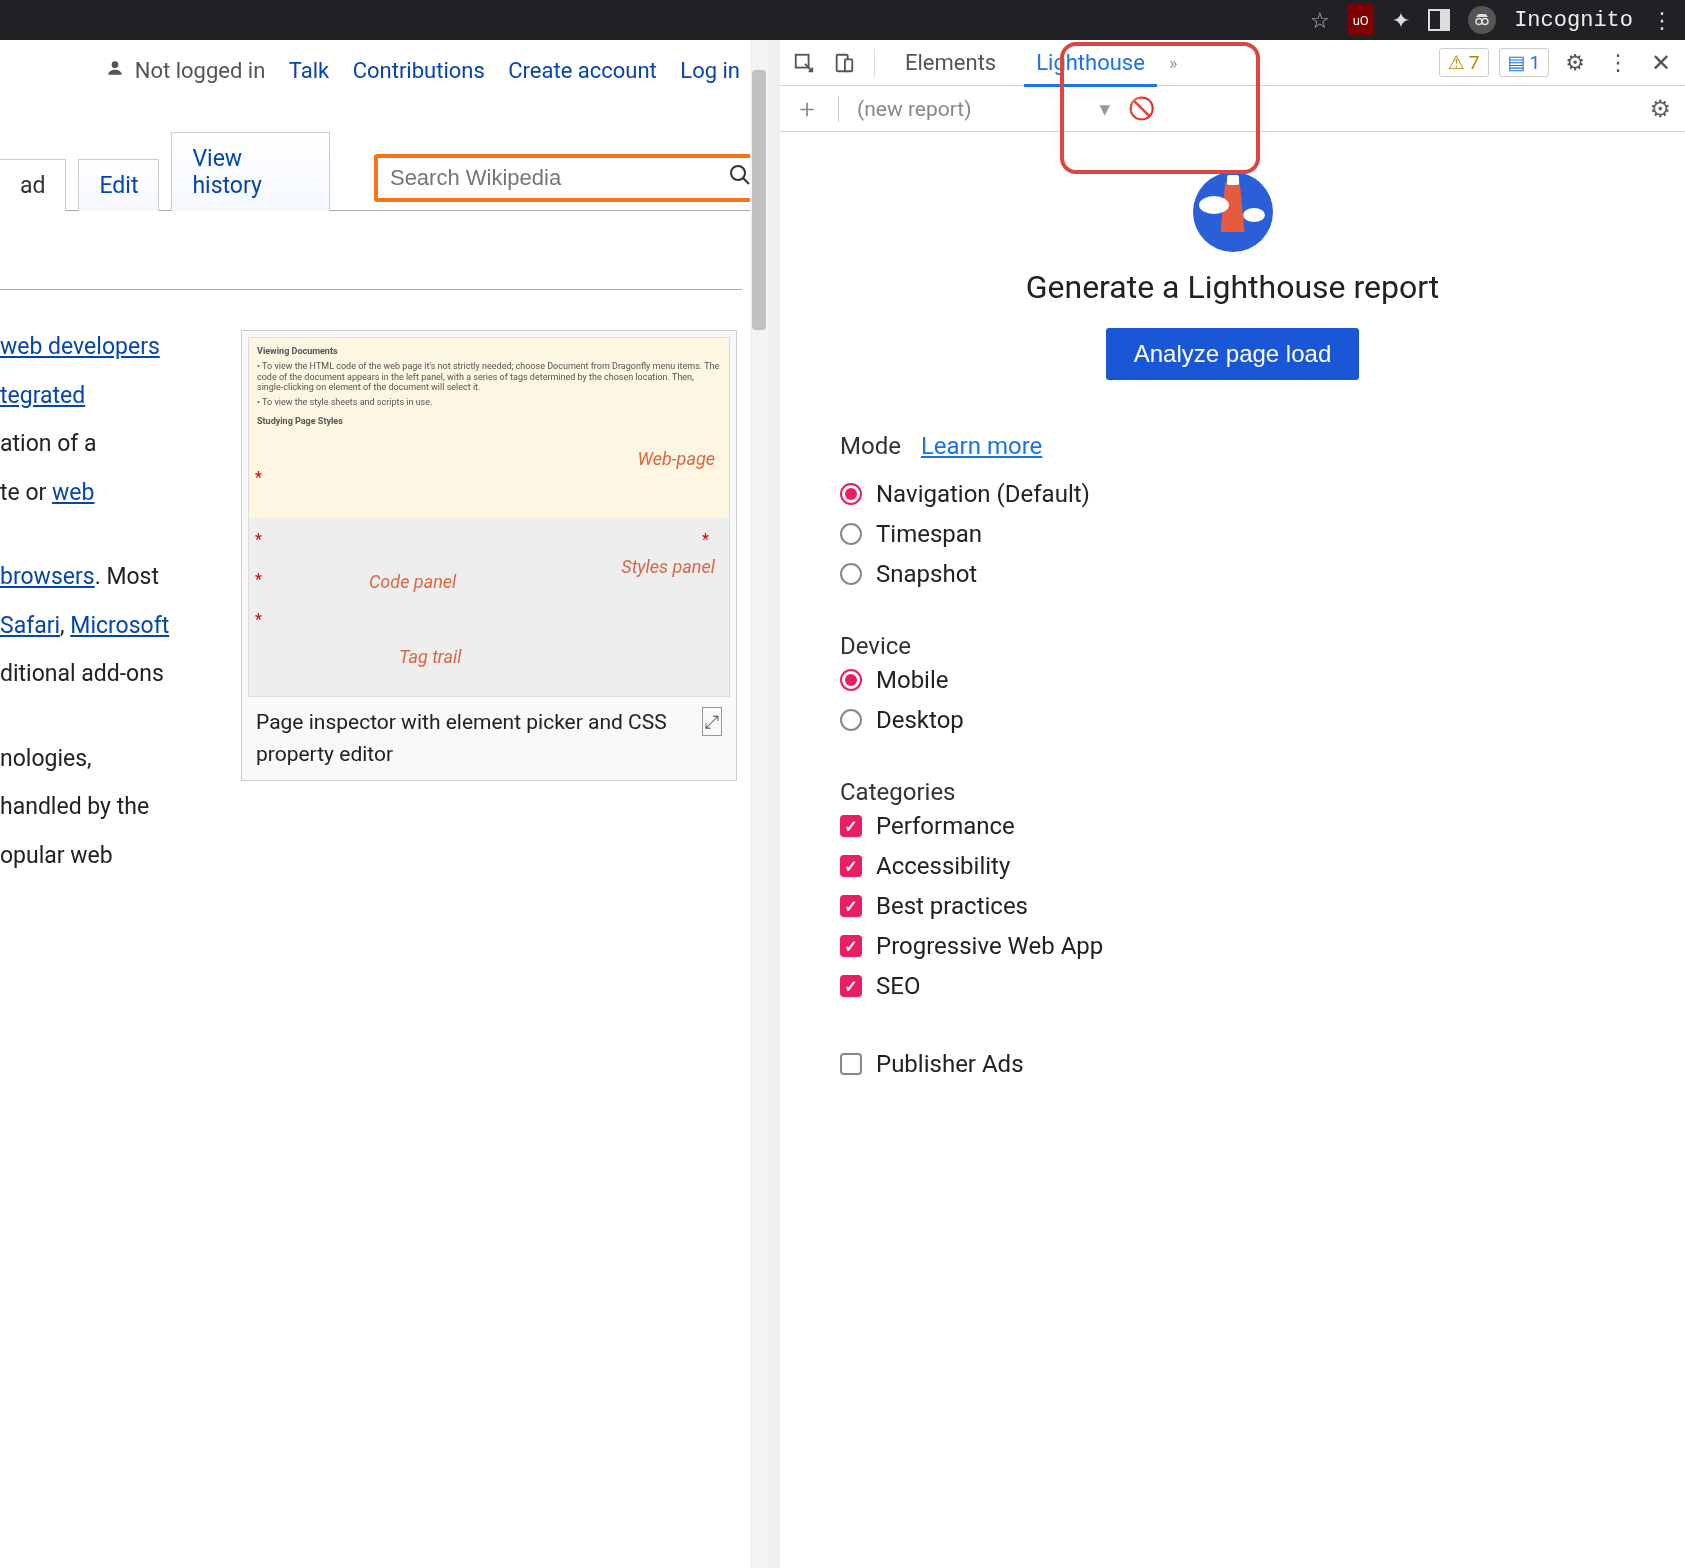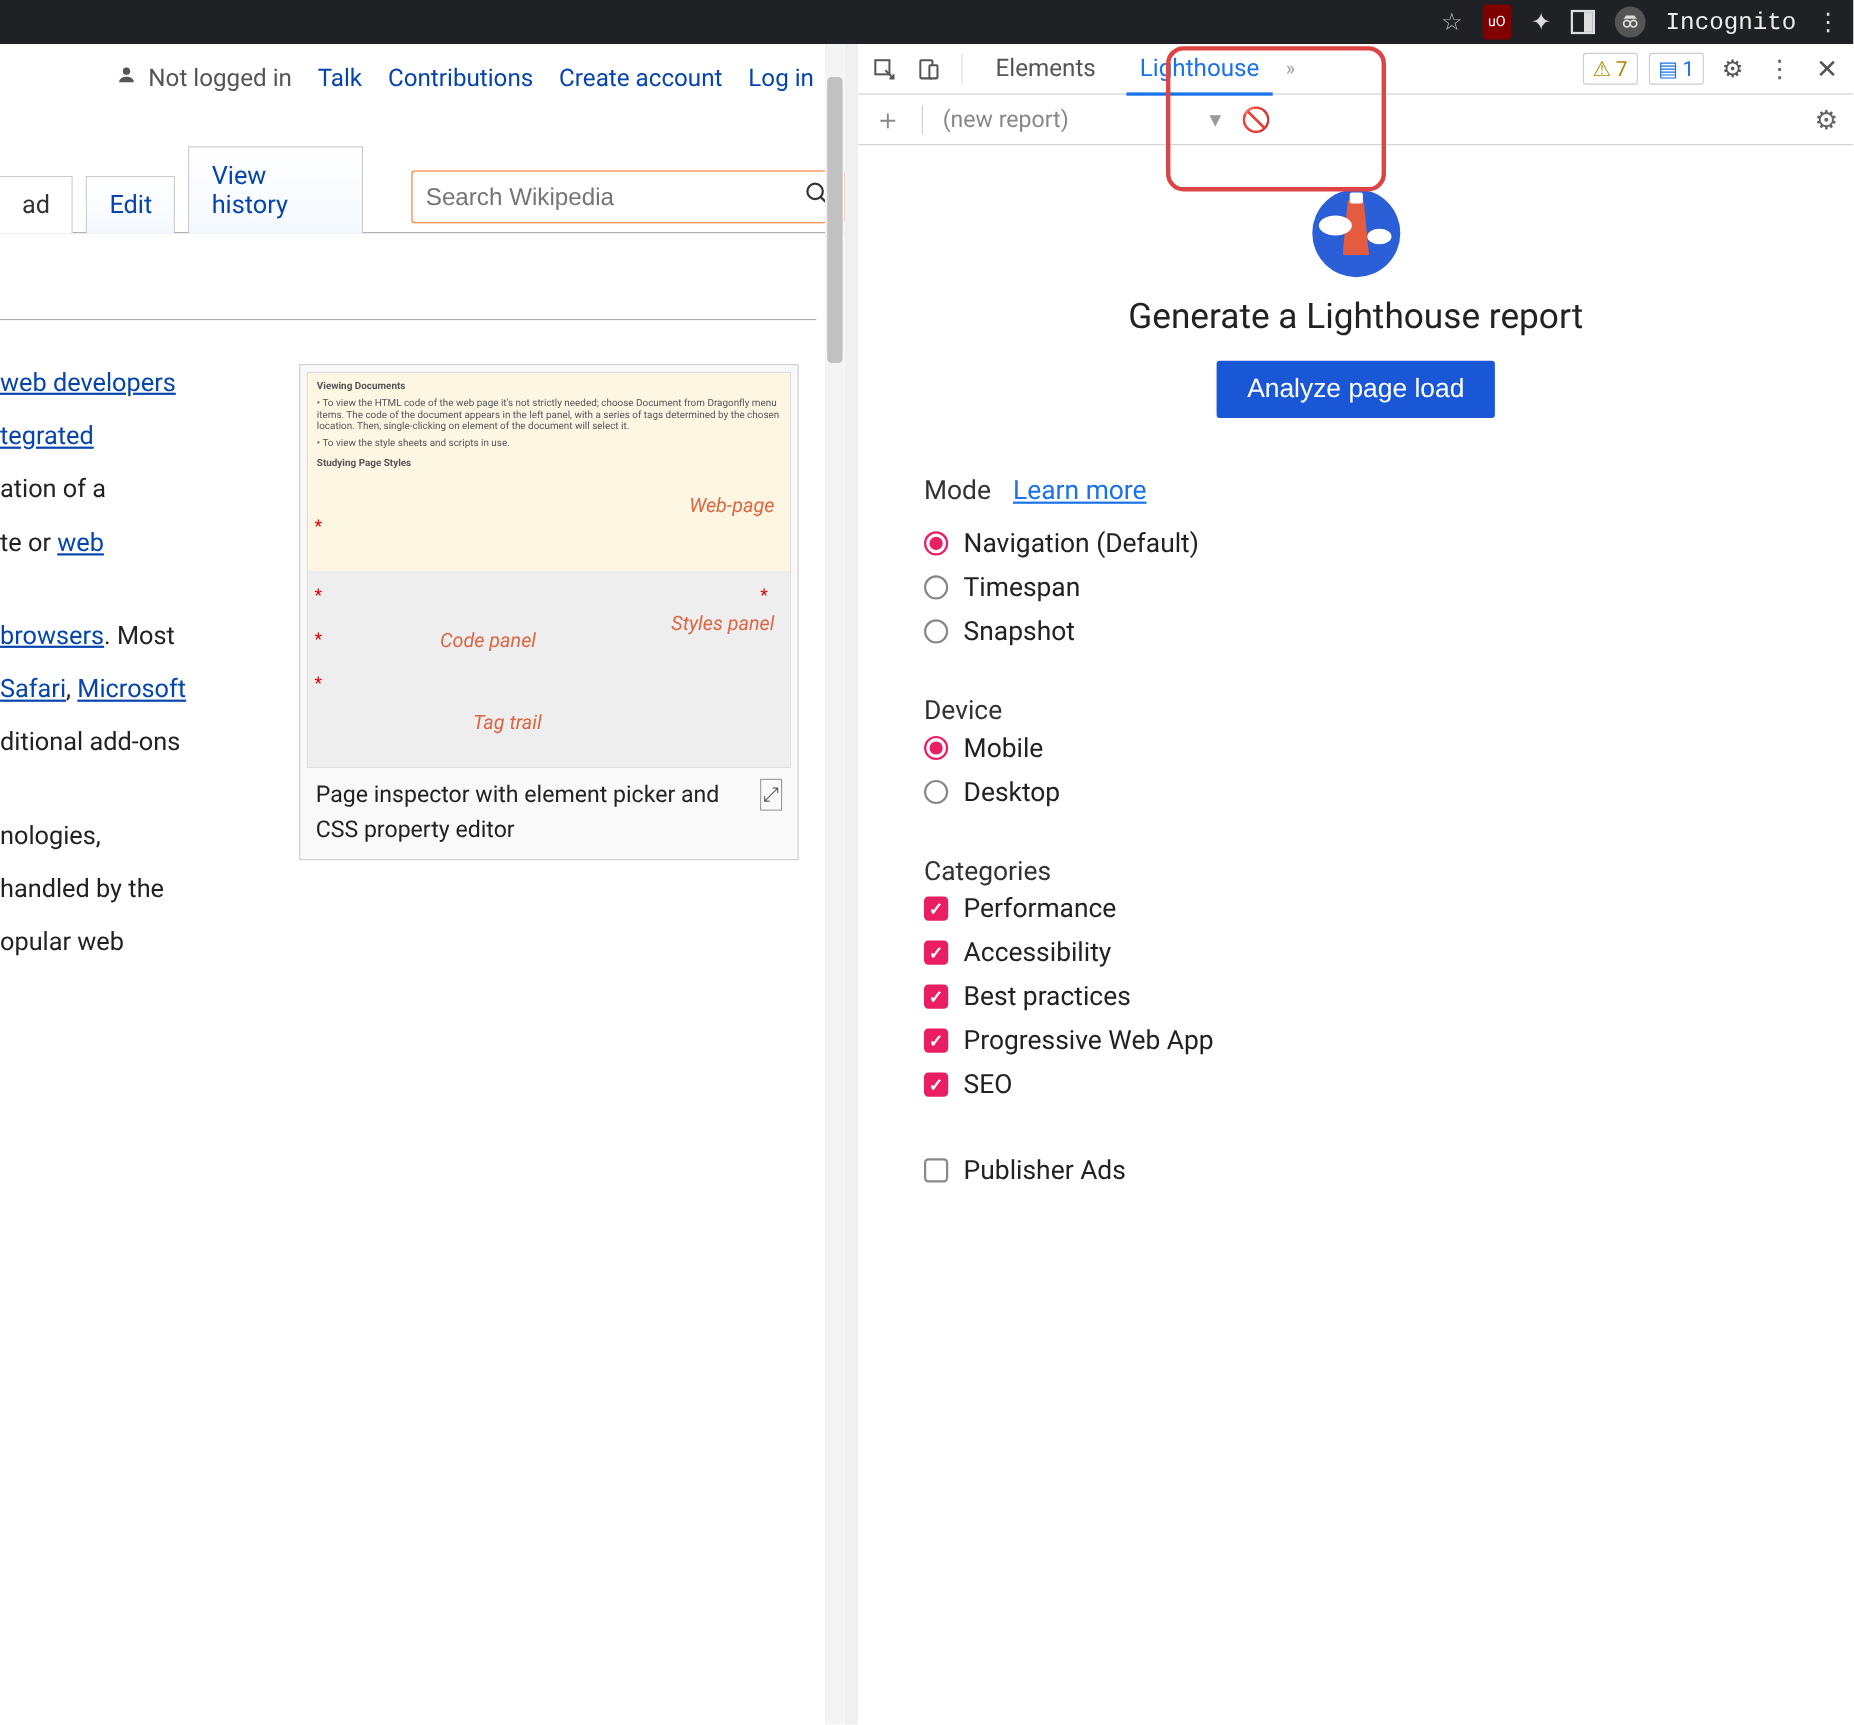--- a/index.html
+++ b/index.html
@@ -89,21 +89,21 @@
     background:linear-gradient(#fff,#f4f8ff);
     cursor:pointer;
     position:relative;
     top:1px;
   }
   .wiki-tab.first { border-left:none; color:#333; background:#fff;}
   .wiki-search {
     margin-left:32px;
     display:flex;
     align-items:center;
-    border:1px solid #f97316;
+    border:4px solid #f97316;
     border-radius:3px;
     height:48px;
     width:420px;
     padding:0 12px;
     margin-bottom:8px;
   }
   .wiki-search input {
     border:none; outline:none; font-size:22px; color:#777; flex:1; background:transparent;
   }
   .wiki-search .mag { font-size:26px; color:#333; cursor:pointer;}
@@ -115,24 +115,24 @@
     font-size:23px;
     line-height:1.5;
     color:#222;
     position:relative;
   }
   .article .blue { color:#0645ad; text-decoration:underline; cursor:pointer;}
   .article .para { margin-bottom:14px; }
 
   .thumb {
     float:right;
-    width:454px;
+    width:496px;
     border:1px solid #ccc;
     padding:6px;
-    margin:0 16px 10px 18px;
+    margin:0 5px 10px 18px;
     background:#f9f9f9;
   }
   .thumb-img {
     width:100%; height:360px; background:#eef;
     border:1px solid #ddd;
     position:relative;
     overflow:hidden;
     font-size:10px;
   }
   .thumb-img .row1 { height:180px; background:#fdf6e3; padding:8px; color:#555; font-size:9px; line-height:1.2;}

